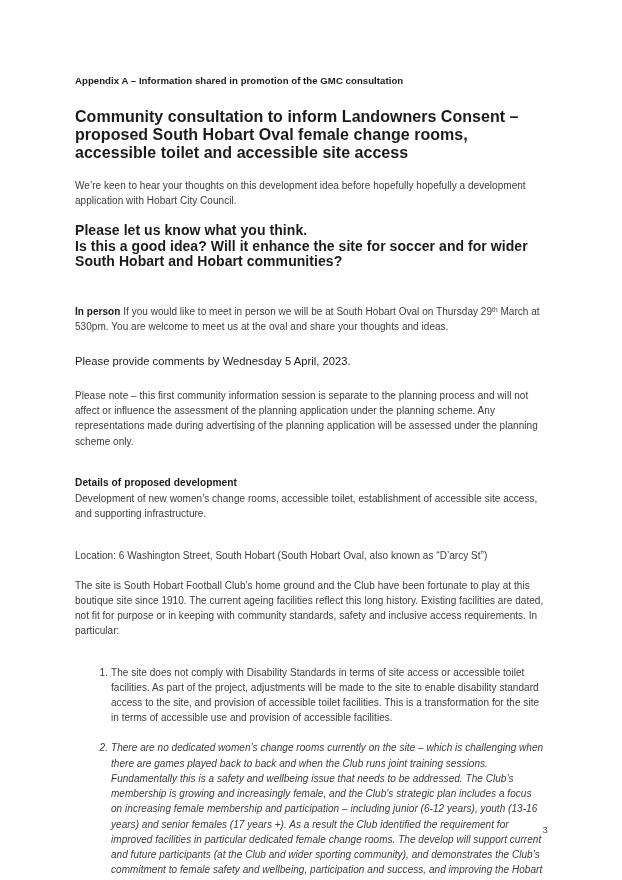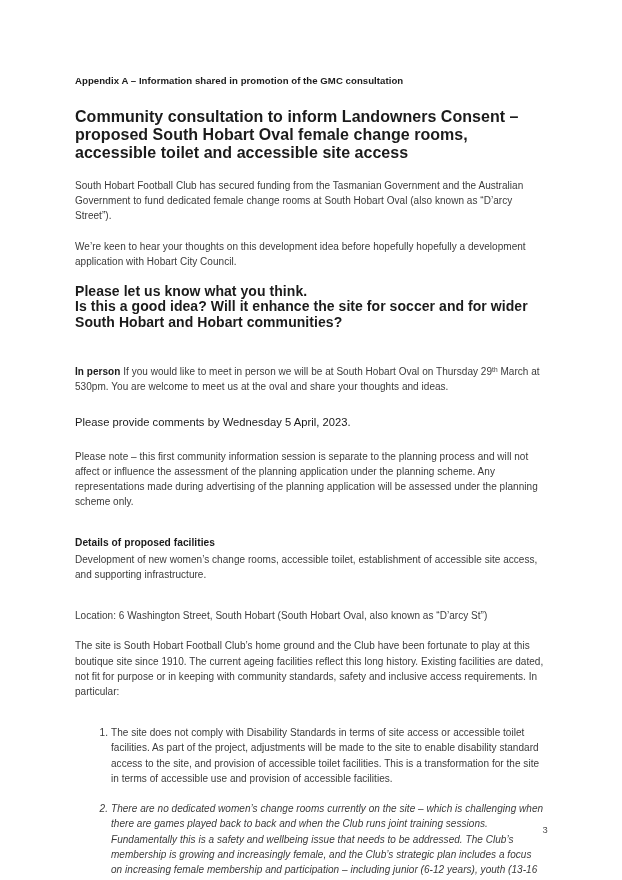--- a/index.html
+++ b/index.html
@@ -145,21 +145,20 @@
 </head>
 <body>
 
 <div class="page">
   <div class="content">
 
     <div class="appendix-line">Appendix A – Information shared in promotion of the GMC consultation</div>
 
     <div class="doc-title">Community consultation to inform Landowners Consent – proposed South Hobart Oval female change rooms, accessible toilet and accessible site access</div>
 
-    <p class="body">South Hobart Football Club has secured funding from the Tasmanian Government and the Australian Government to fund dedicated female change rooms at South Hobart Oval (also known as “D’arcy Street”).</p>
 
     <p class="body">We’re keen to hear your thoughts on this development idea before hopefully hopefully a development application with Hobart City Council.</p>
 
     <p class="bold">Please let us know what you think.</p>
     <p class="bold">Is this a good idea? Will it enhance the site for soccer and for wider South Hobart and Hobart communities?</p>
 
     <div class="gap-md"></div>
 
 
     <div class="gap-lg"></div>
@@ -169,21 +168,21 @@
     <div class="gap-lg"></div>
 
     <p class="heading-date">Please provide comments by Wednesday 5 April, 2023.</p>
 
     <div class="gap-lg"></div>
 
     <p class="body">Please note – this first community information session is separate to the planning process and will not affect or influence the assessment of the planning application under the planning scheme.  Any representations made during advertising of the planning application will be assessed under the planning scheme only.</p>
 
     <div class="gap-sm"></div>
 
-    <p class="subheading">Details of proposed facilities</p>
+    <p class="subheading">Details of proposed development</p>
 
     <p class="body">Development of new women’s change rooms, accessible toilet, establishment of accessible site access, and supporting infrastructure.</p>
 
     <div class="gap-sm"></div>
 
     <p class="body">Location: 6 Washington Street, South Hobart (South Hobart Oval, also known as “D’arcy St”)</p>
 
     <p class="body">The site is South Hobart Football Club’s home ground and the Club have been fortunate to play at this boutique site since 1910. The current ageing facilities reflect this long history. Existing facilities are dated, not fit for purpose or in keeping with community standards, safety and inclusive access requirements. In particular:</p>
 
     <div class="gap-sm"></div>

